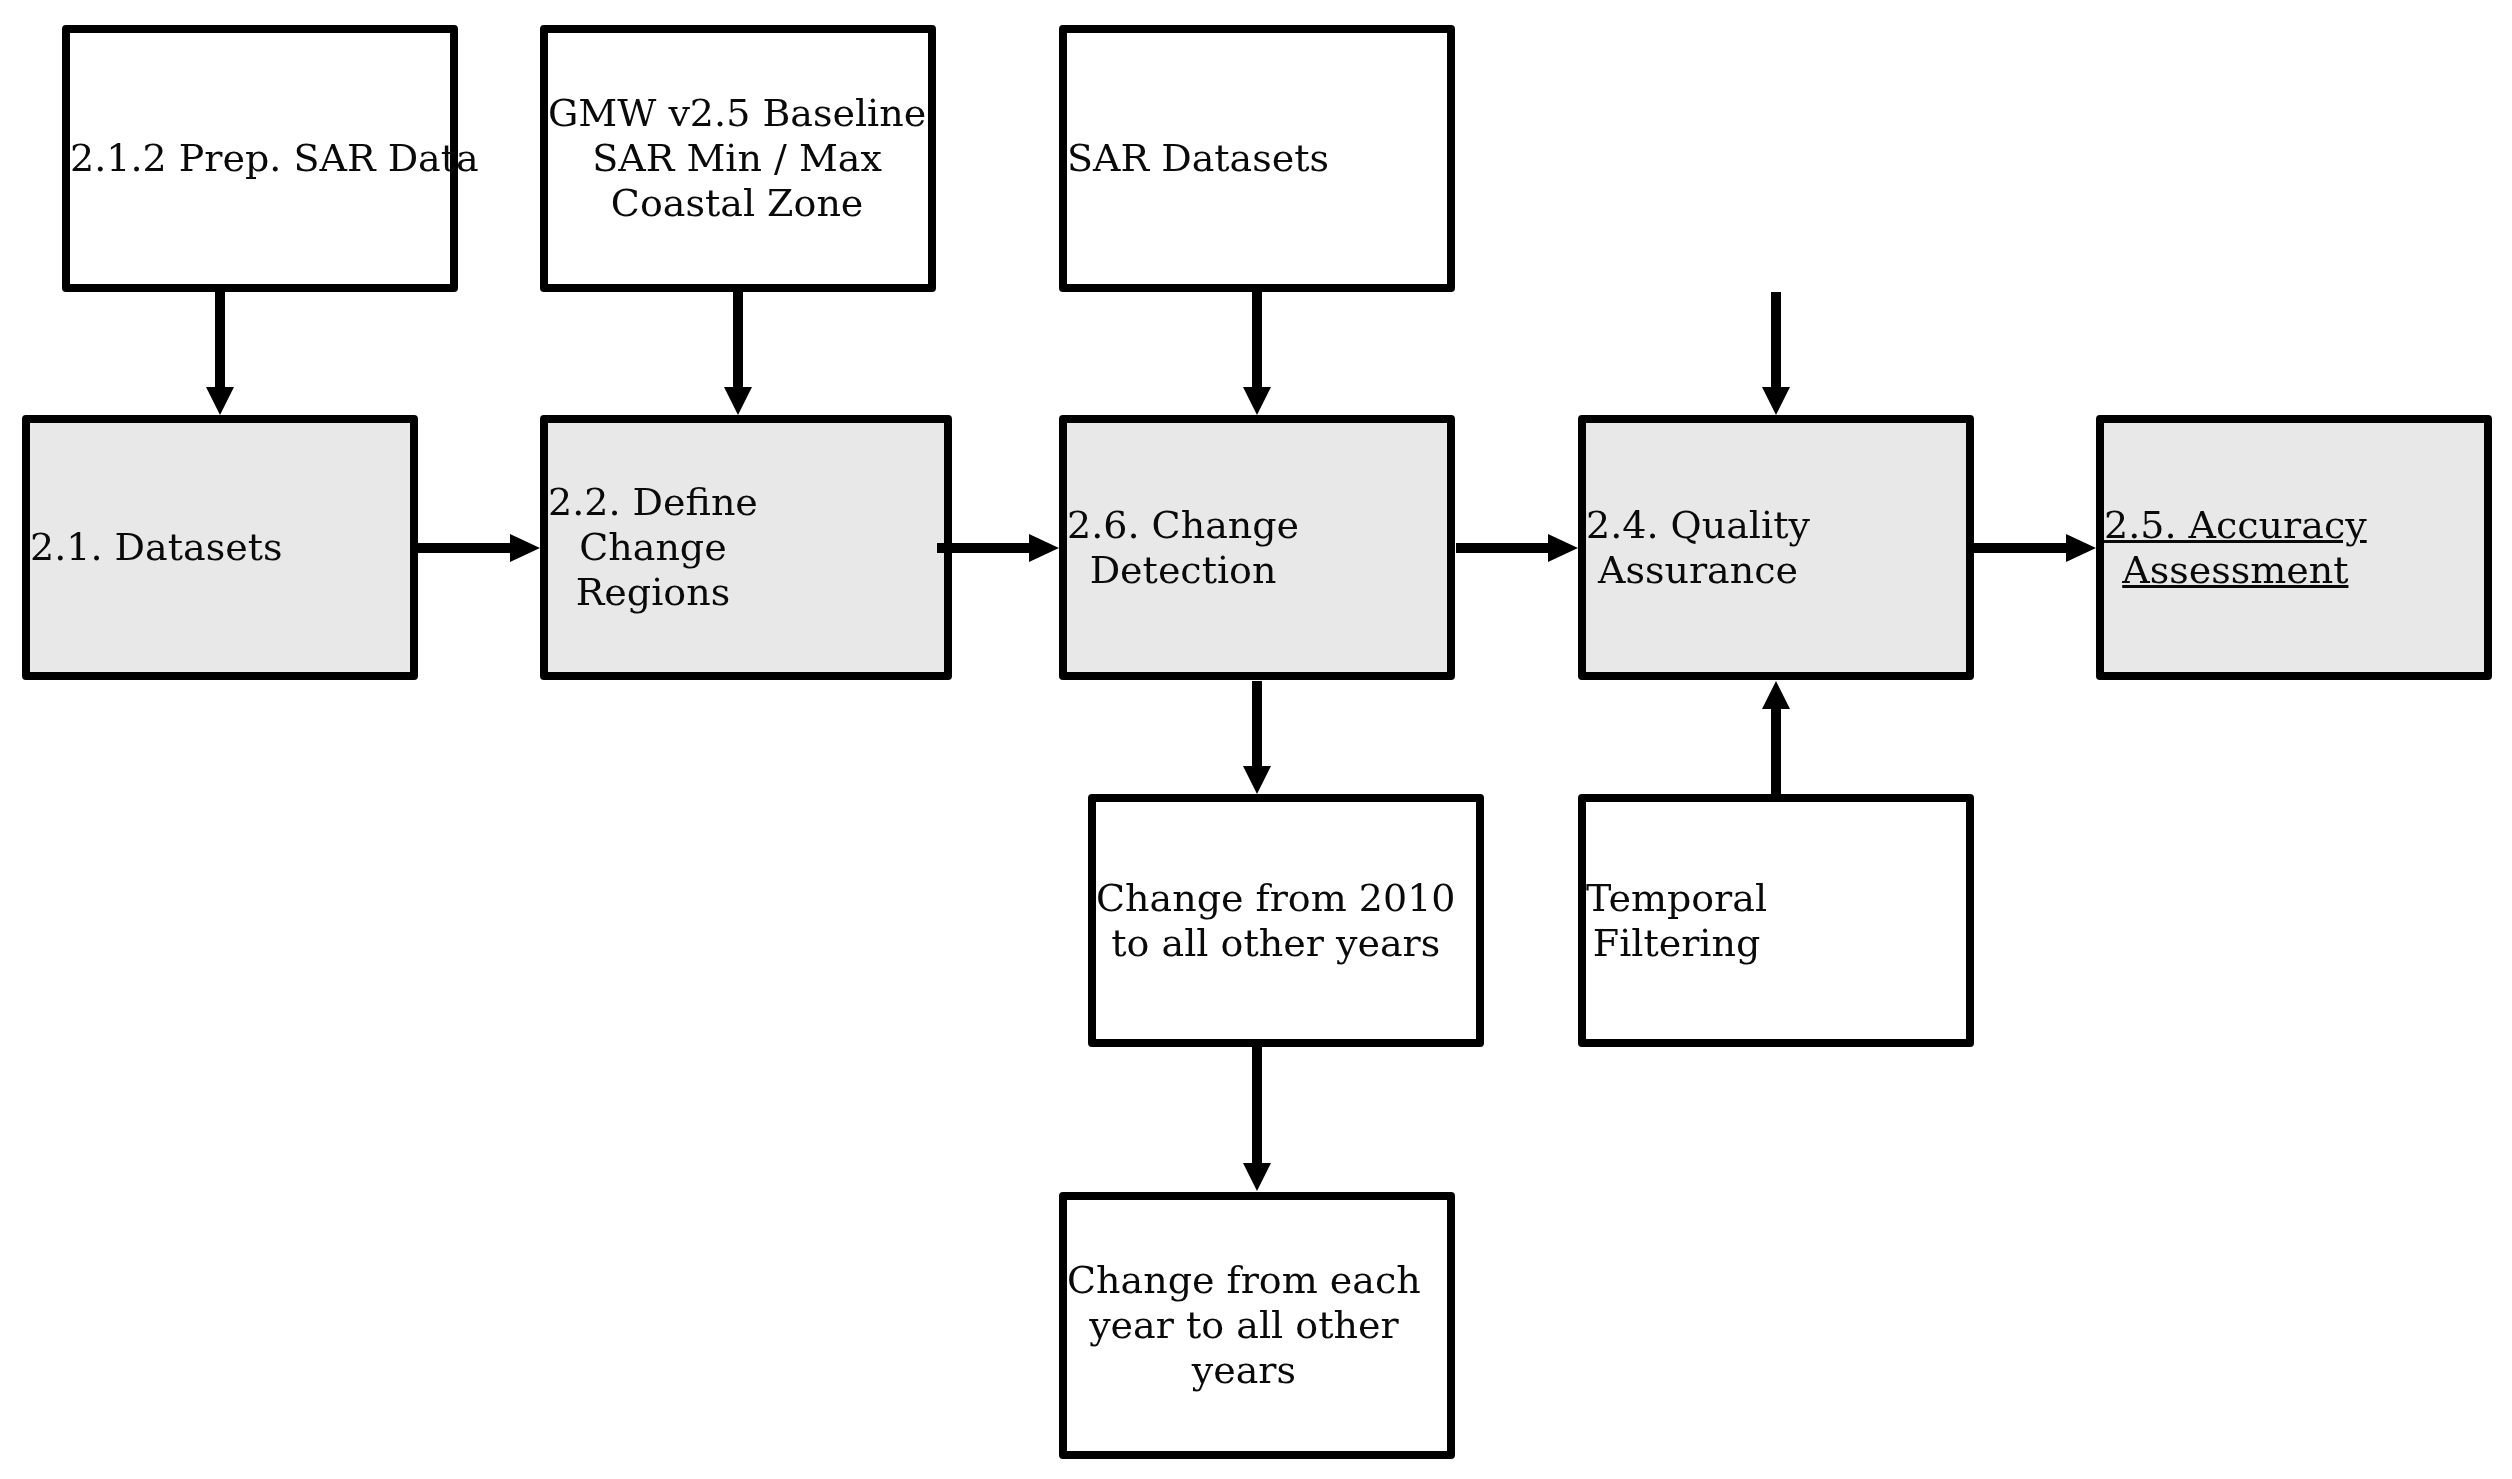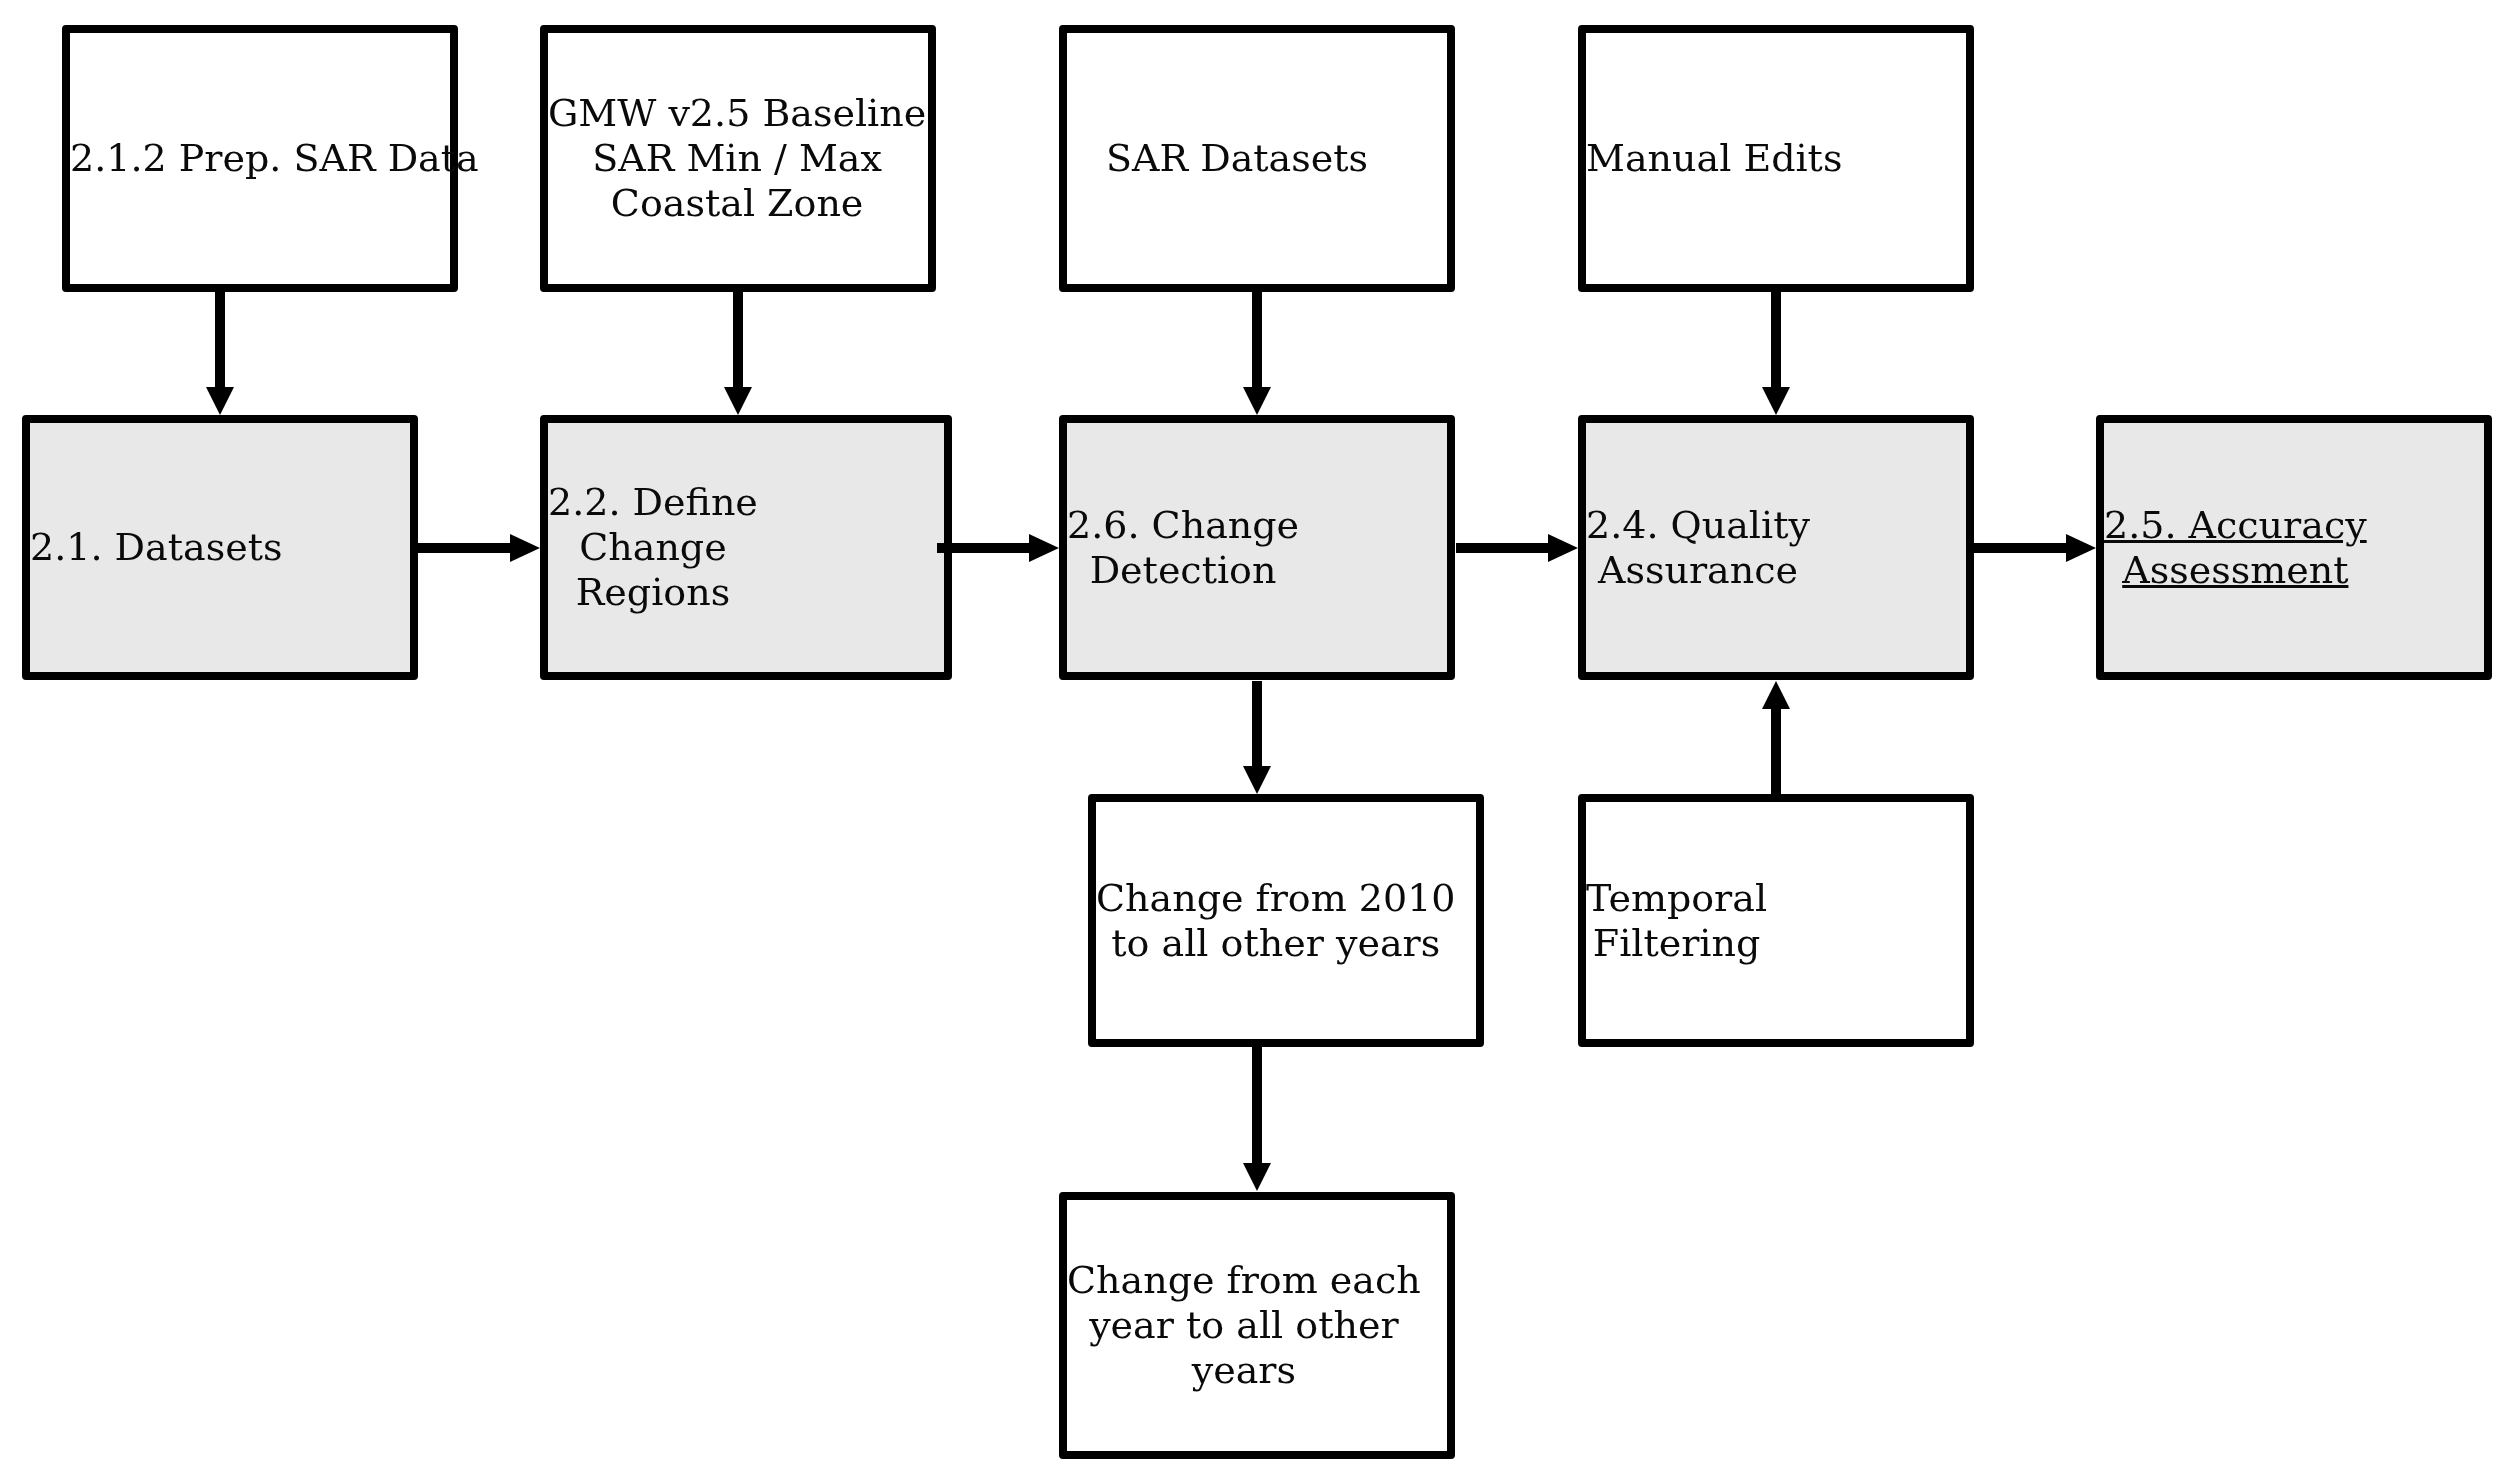--- a/index.html
+++ b/index.html
@@ -39,25 +39,22 @@
 <div id="canvas">
 
   <div class="node white" style="left:22px;   top:25px; width:396px; height:267px;margin-left:40px;">
     <span>2.1.2 Prep. SAR Data</span>
   </div>
   <div class="node white" style="left:540px;  top:25px; width:396px; height:267px;">
     <span>GMW v2.5 Baseline
 SAR Min / Max
 Coastal Zone</span>
   </div>
-  <div class="node white" style="left:1059px; top:25px; width:396px; height:267px;padding-left:39px;">
+  <div class="node white" style="left:1059px; top:25px; width:396px; height:267px;">
     <span>SAR Datasets</span>
-  </div>
-  <div class="node white" style="left:1578px; top:25px; width:396px; height:267px;">
-    <span>Manual Edits</span>
   </div>
 
   <div class="node gray" style="left:22px;   top:415px; width:396px; height:265px;">
     <span>2.1. Datasets</span>
   </div>
   <div class="node gray" style="left:540px;  top:415px; width:412px; height:265px;">
     <span>2.2. Define
 Change
 Regions</span>
   </div>

